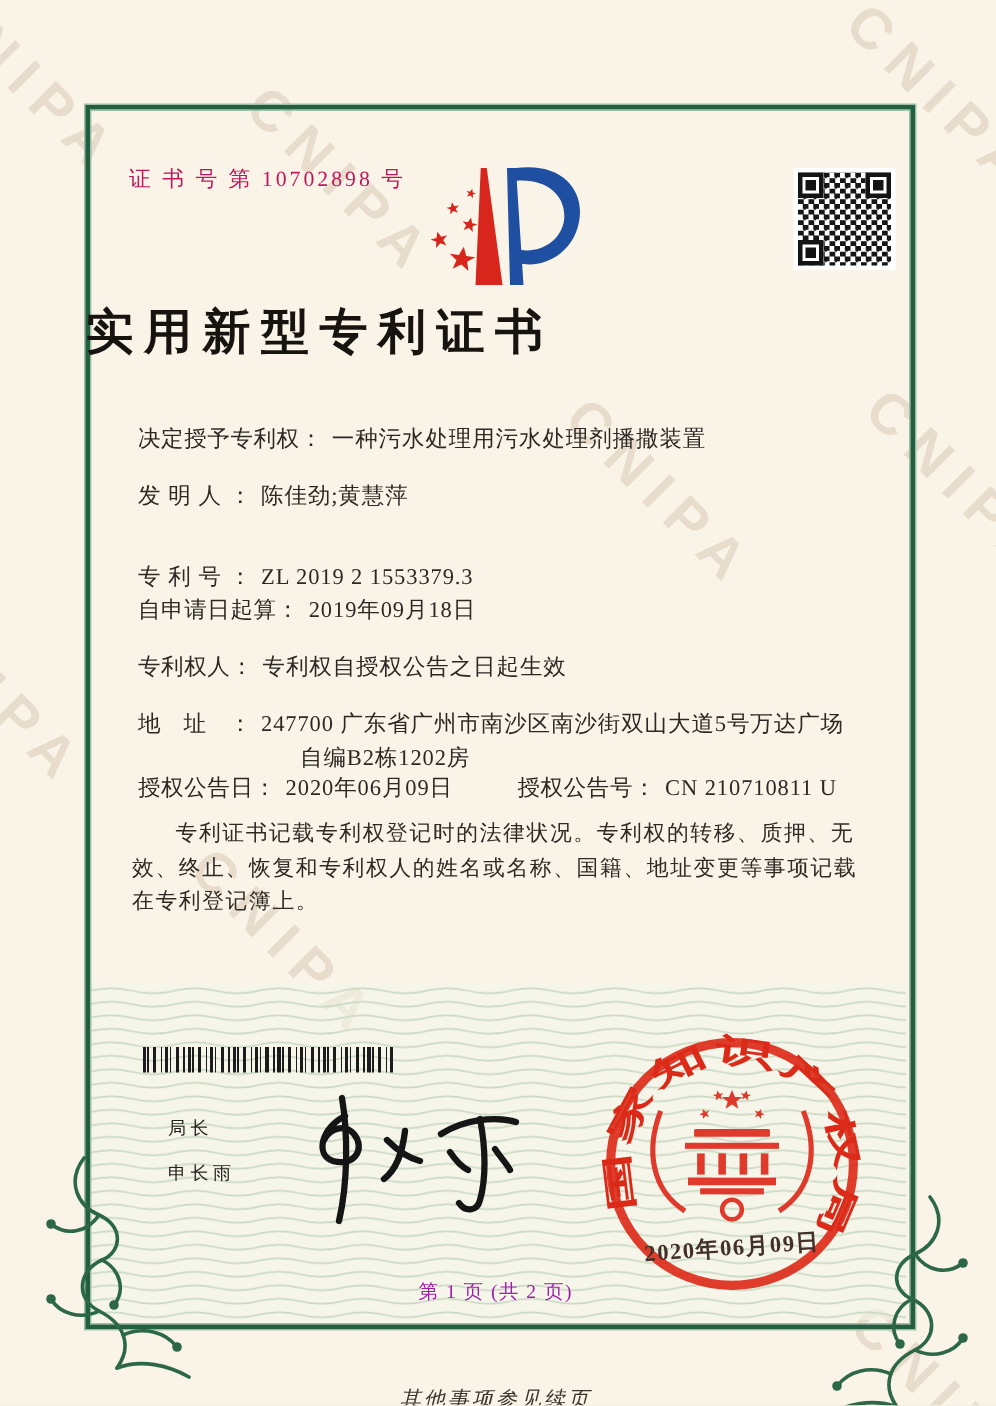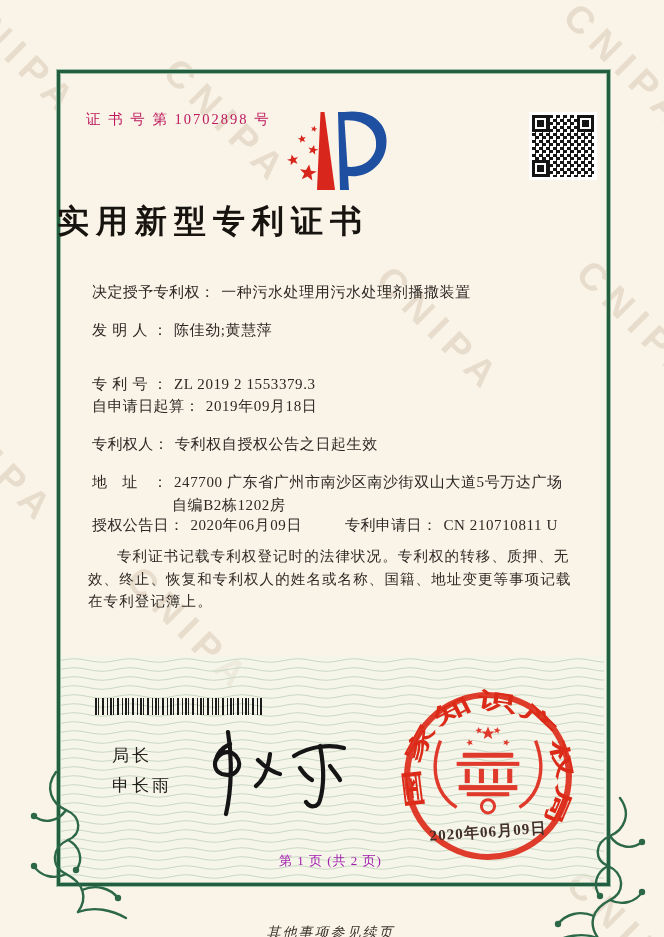--- a/index.html
+++ b/index.html
@@ -47,21 +47,21 @@
     position:absolute; left:57px; top:200px; width:547px; text-align:left;
     font-size:32px; font-weight:bold; letter-spacing:7px; color:#17130f; z-index:4;
   }
   
   .field-row{position:absolute; left:92px; font-size:15px; white-space:nowrap; z-index:4; letter-spacing:.4px;}
   .flabel{
     display:inline-block; min-width:76px; margin-right:6px;
     text-align:justify; text-align-last:justify;
   }
   .fvalue{letter-spacing:.6px;}
-  .addr2{margin-left:80px; margin-top:4px; letter-spacing:.6px;}
+  .addr2{margin-left:108px; margin-top:4px; letter-spacing:.6px;}
   .pair2{position:absolute; left:253px; top:0; white-space:nowrap;}
   .r1{top:283px;} .r2{top:321px;} .r3{top:359px;margin-top:16px;} .r4{top:397px;}
   .r5{top:435px;} .r6{top:473px;} .r7{top:516px; width:470px;}
   
   .legal{
     position:absolute; left:88px; top:545px; width:492px; z-index:4;
     font-size:14.5px; line-height:22.5px; letter-spacing:1.1px; color:#2f2a25;
   }
   .legal p{margin:0; text-indent:2em;}
   
@@ -69,21 +69,21 @@
     position:absolute; left:95px; top:698px; width:167px; height:17px; z-index:4;
     background:repeating-linear-gradient(90deg,
       #1c1c1c 0 2px, transparent 2px 3px,
       #1c1c1c 3px 4px, transparent 4px 7px,
       #1c1c1c 7px 9px, transparent 9px 12px,
       #1c1c1c 12px 13px, transparent 13px 15px);
   }
   .sig-title,.sig-name{
     position:absolute; left:112px; z-index:4;
     font-family:Liberation Sans, sans-serif;
-    font-size:17px; letter-spacing:3px; color:#25211c;
+    font-size:12px; letter-spacing:3px; color:#25211c;
   }
   .sig-title{top:744px;} .sig-name{top:774px;}
   .signature{position:absolute; left:192px; top:726px; z-index:4;}
   .seal{position:absolute; left:400px; top:688px; z-index:5;}
   .page-info{
     position:absolute; left:57px; top:852px; width:547px; text-align:center;
     font-size:13px; letter-spacing:1px; z-index:4; color:#a21caf;
   }
   .continuation{
     position:absolute; left:57px; top:892px; width:547px; text-align:center;
@@ -194,21 +194,21 @@
   <div class="field-row r5">
     <span class="flabel">专利权人：</span><span class="fvalue">专利权自授权公告之日起生效</span>
   </div>
   <div class="field-row r6" style="white-space:normal;">
     <span class="flabel">地址：</span><span class="fvalue">247700 广东省广州市南沙区南沙街双山大道5号万达广场</span>
     <div class="addr2">自编B2栋1202房</div>
   </div>
   <div class="field-row r7">
     <span class="flabel">授权公告日：</span><span class="fvalue">2020年06月09日</span>
     <span class="pair2">
-      <span class="flabel">专利申请日：</span><span class="fvalue">CN 210710811 U</span>
+      <span class="flabel">授权公告号：</span><span class="fvalue">CN 210710811 U</span>
     </span>
   </div>
 
   <div class="legal">
     <p>专利证书记载专利权登记时的法律状况。专利权的转移、质押、无效、终止、恢复和专利权人的姓名或名称、国籍、地址变更等事项记载在专利登记簿上。</p>
   </div>
 
   <div class="barcode"></div>
 
   <div class="sig-title">局长</div>

